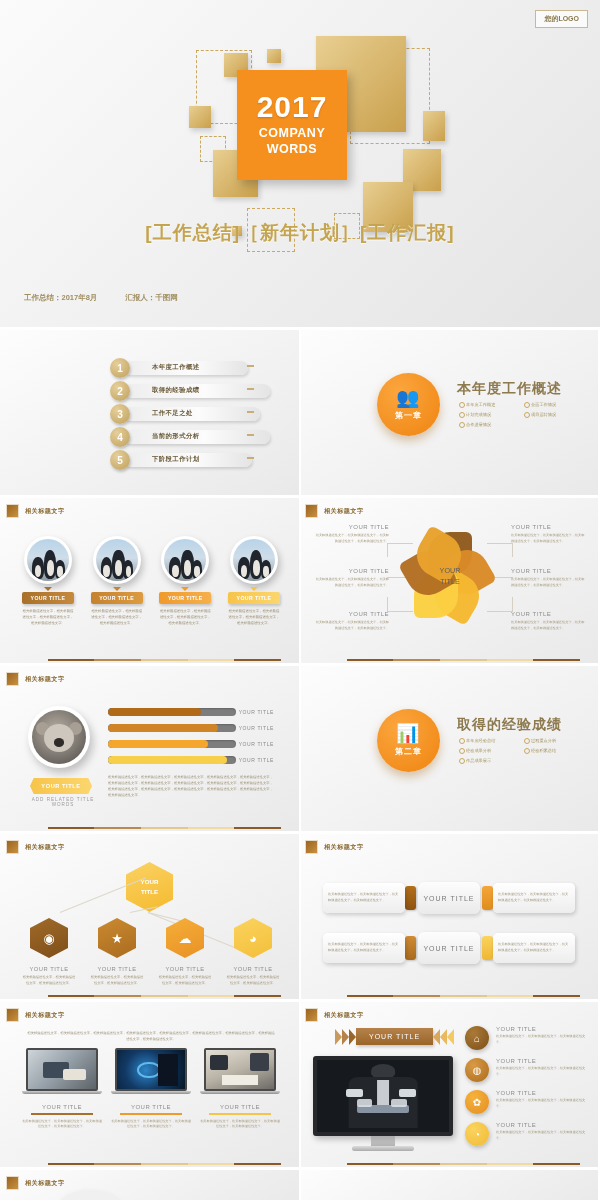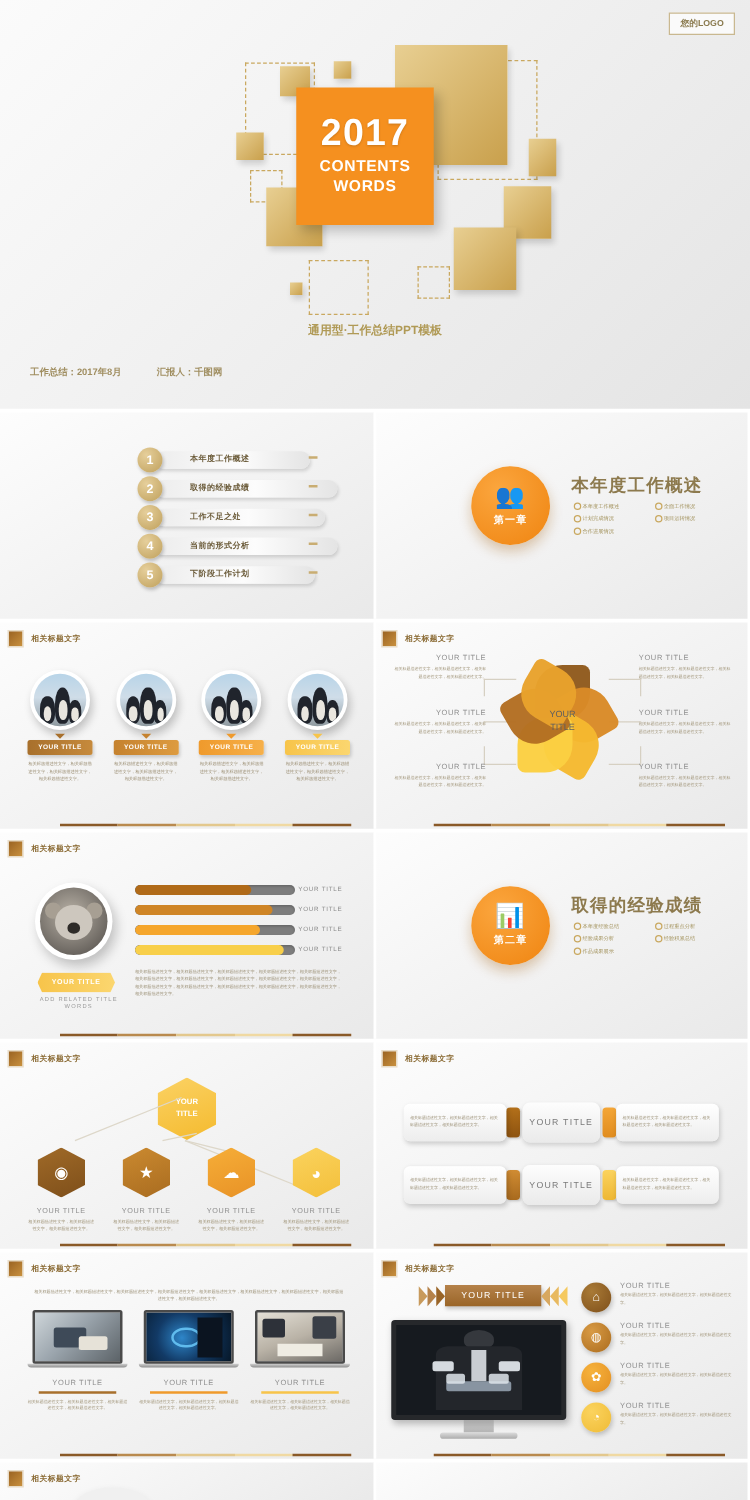--- a/index.html
+++ b/index.html
@@ -246,26 +246,26 @@
       <div class="sq-g" style="left:316px;top:28px;width:90px;height:96px;"></div>
       <div class="sq-g" style="left:189px;top:98px;width:22px;height:22px;"></div>
       <div class="sq-g" style="left:423px;top:103px;width:22px;height:30px;"></div>
       <div class="sq-g" style="left:213px;top:142px;width:45px;height:47px;"></div>
       <div class="sq-g" style="left:403px;top:141px;width:38px;height:42px;"></div>
       <div class="sq-g" style="left:363px;top:174px;width:50px;height:50px;"></div>
       <div class="sq-g" style="left:232px;top:218px;width:10px;height:10px;"></div>
 
       <div class="orange-card">
         <div class="yr">2017</div>
-        <div class="cn">CONTENTS</div>
+        <div class="cn">COMPANY</div>
         <div class="cn" style="margin-top:0">WORDS</div>
       </div>
     </div>
 
-    <div class="sub-title">通用型·工作总结PPT模板</div>
+    <div class="main-title">[工作总结]［新年计划］[工作汇报]</div>
     <div class="meta">
       <span>工作总结：2017年8月</span>
       <span>汇报人：千图网</span>
     </div>
   </div>
 
   <div class="rowgap"></div>
 
   <div class="row">
     <div class="slide half">

